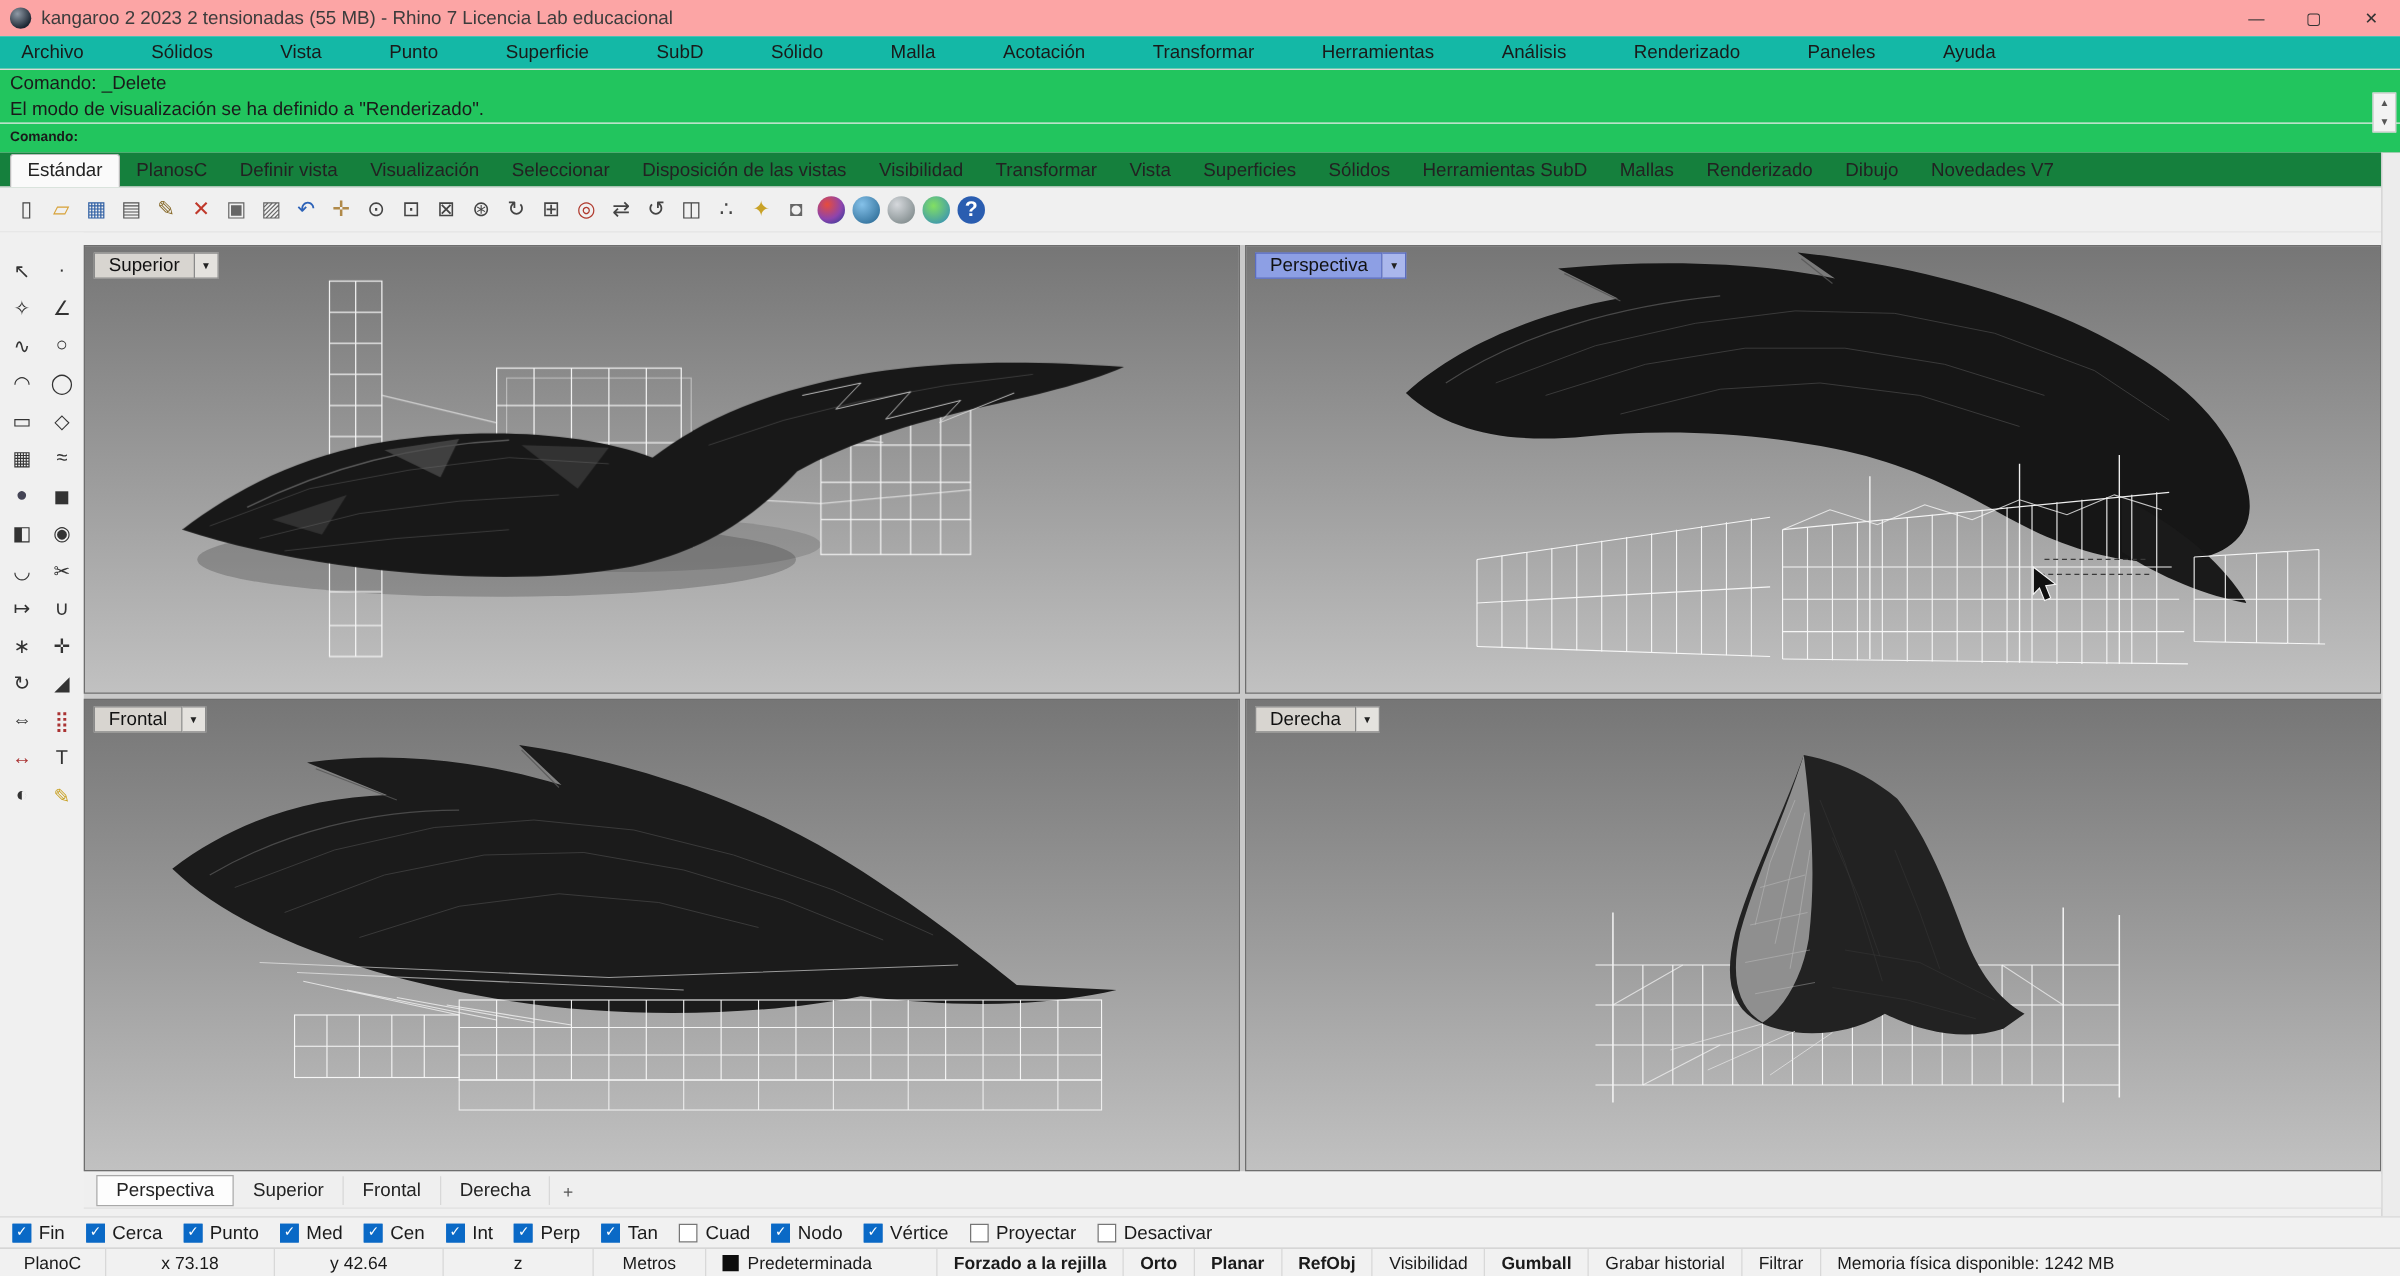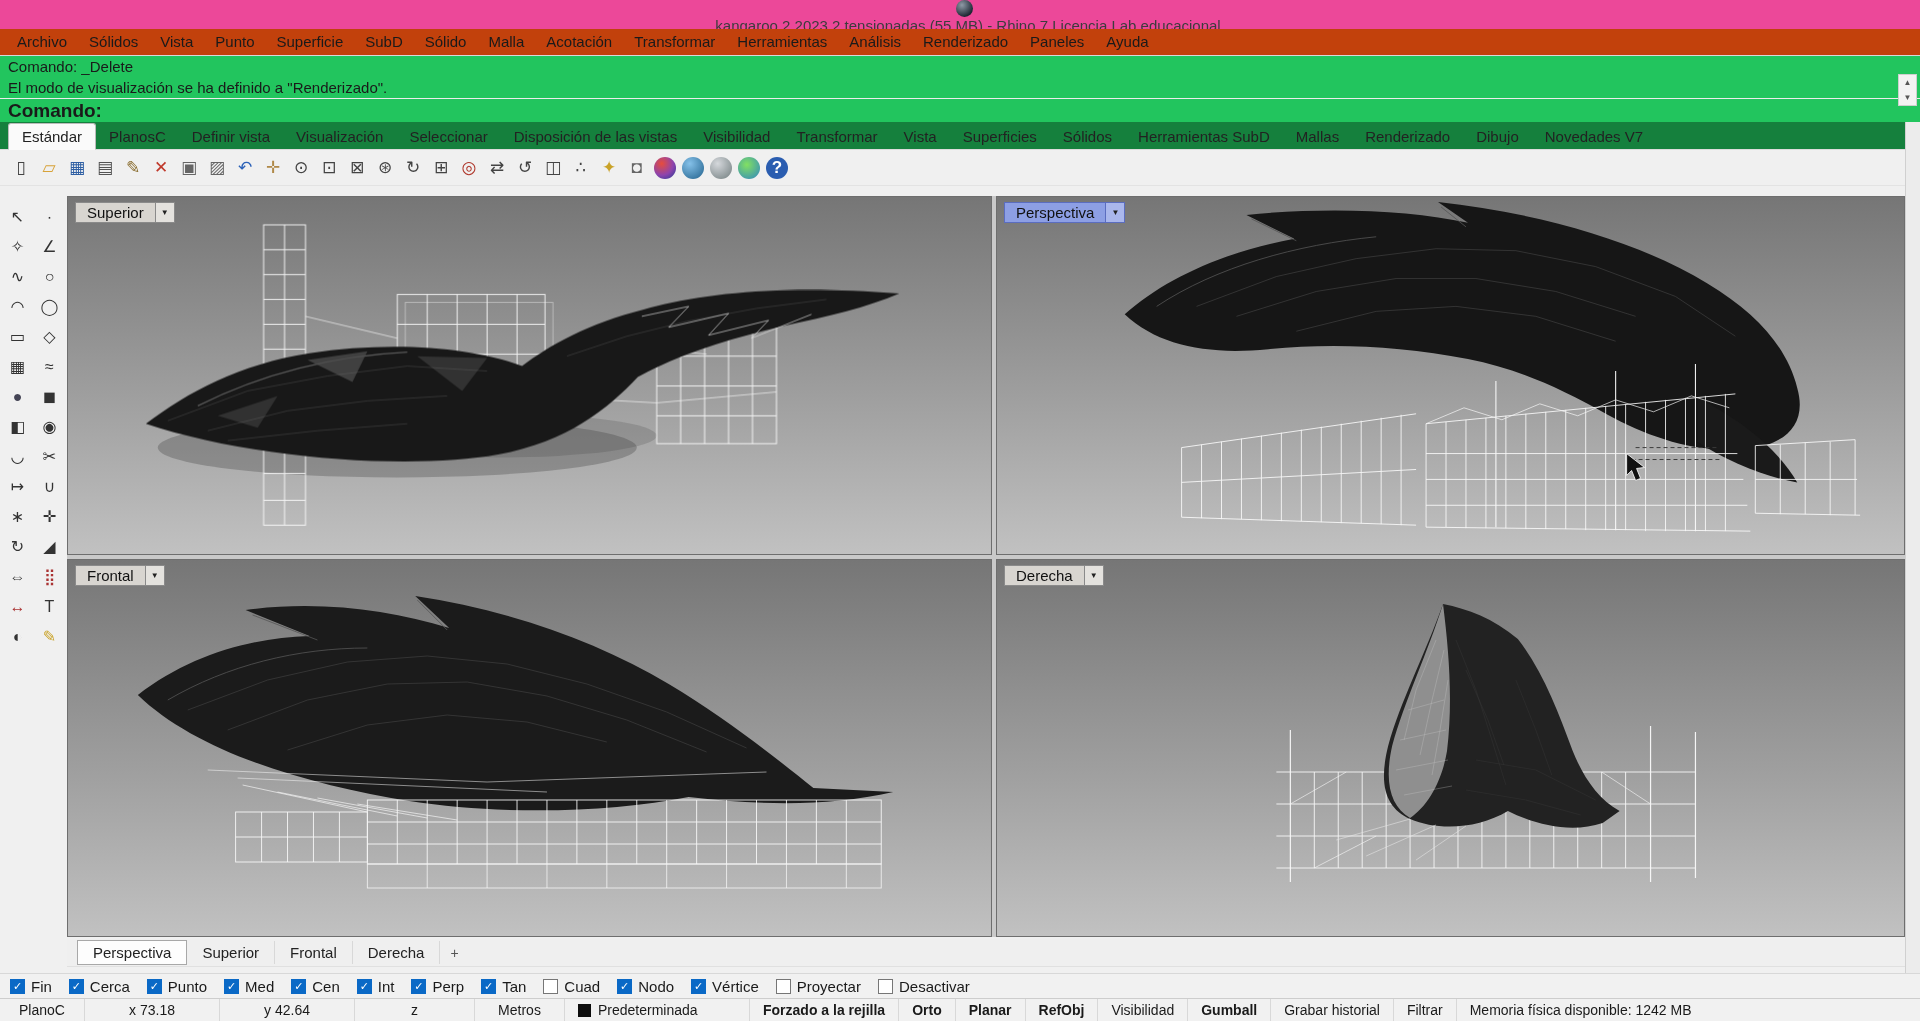--- a/index.html
+++ b/index.html
@@ -1,33 +1,33 @@
 <!DOCTYPE html>
 <html><head>
 <meta charset="utf-8">
 <style>
   html,body{margin:0;padding:0;}
   body{font-family:"Liberation Sans","DejaVu Sans",sans-serif;color:#1a1a1a;}
   #app{position:relative;width:1920px;height:1021px;background:#f0f0f0;overflow:hidden;}
 
   
-  .titlebar{position:absolute;left:0;top:0;width:100%;height:29px;background:#ec4899;display:flex;align-items:center;padding-left:8px;box-sizing:border-box;flex-direction:column;}
+  .titlebar{position:absolute;left:0;top:0;width:100%;height:29px;background:#fca5a5;display:flex;align-items:center;padding-left:8px;box-sizing:border-box;}
   .app-icon{width:17px;height:17px;border-radius:50%;background:radial-gradient(circle at 35% 30%,#8f9aa6,#1d2733 72%);flex:0 0 auto;}
   .title-text{margin-left:8px;font-size:15px;color:#3c3c3c;white-space:nowrap;}
   .win-controls{margin-left:auto;display:flex;height:100%;}
   .wbtn{width:46px;display:grid;place-items:center;font-size:13px;color:#333;}
 
   
-  .menubar{position:absolute;top:29px;left:0;width:100%;height:26px;background:#c2410c;display:flex;align-items:center;padding-left:6px;box-sizing:border-box;}
+  .menubar{position:absolute;top:29px;left:0;width:100%;height:26px;background:#14b8a6;display:flex;align-items:center;padding-left:6px;box-sizing:border-box;gap:32px;}
   .menu-item{padding:0 11px;font-size:15px;line-height:26px;white-space:nowrap;}
 
   
   .cmdarea{position:absolute;top:55px;left:0;width:100%;height:67px;background:#22c55e;border-top:1px solid #d9d9d9;box-sizing:border-box;}
   .cmd-line{height:21px;line-height:21px;padding-left:8px;font-size:15px;white-space:nowrap;}
-  .cmd-prompt{height:23px;line-height:23px;padding-left:8px;font-size:19px;font-weight:bold;border-top:1px solid #ececec;}
+  .cmd-prompt{height:23px;line-height:23px;padding-left:8px;font-size:11px;font-weight:bold;border-top:1px solid #ececec;}
   .cmd-spinner{position:absolute;right:3px;top:18px;width:17px;display:flex;flex-direction:column;border:1px solid #cfcfcf;background:#f3f3f3;}
   .spin-btn{height:15px;display:grid;place-items:center;font-size:8px;color:#555;}
 
   
   .ribbon-tabs{position:absolute;top:122px;left:0;width:100%;height:28px;background:#15803d;display:flex;align-items:flex-end;padding-left:8px;box-sizing:border-box;border-bottom:1px solid #dcdcdc;}
   .rtab{font-size:15px;padding:4px 13px;color:#222;white-space:nowrap;}
   .rtab.active{background:#fafafa;border:1px solid #bbb;border-bottom:1px solid #fafafa;border-radius:3px 3px 0 0;margin-bottom:-1px;}
 
   
   .ribbon-icons{position:absolute;top:150px;left:0;width:100%;height:36px;background:#f0f0f0;display:flex;align-items:center;padding-left:10px;gap:6px;box-sizing:border-box;border-bottom:1px solid #e3e3e3;}

